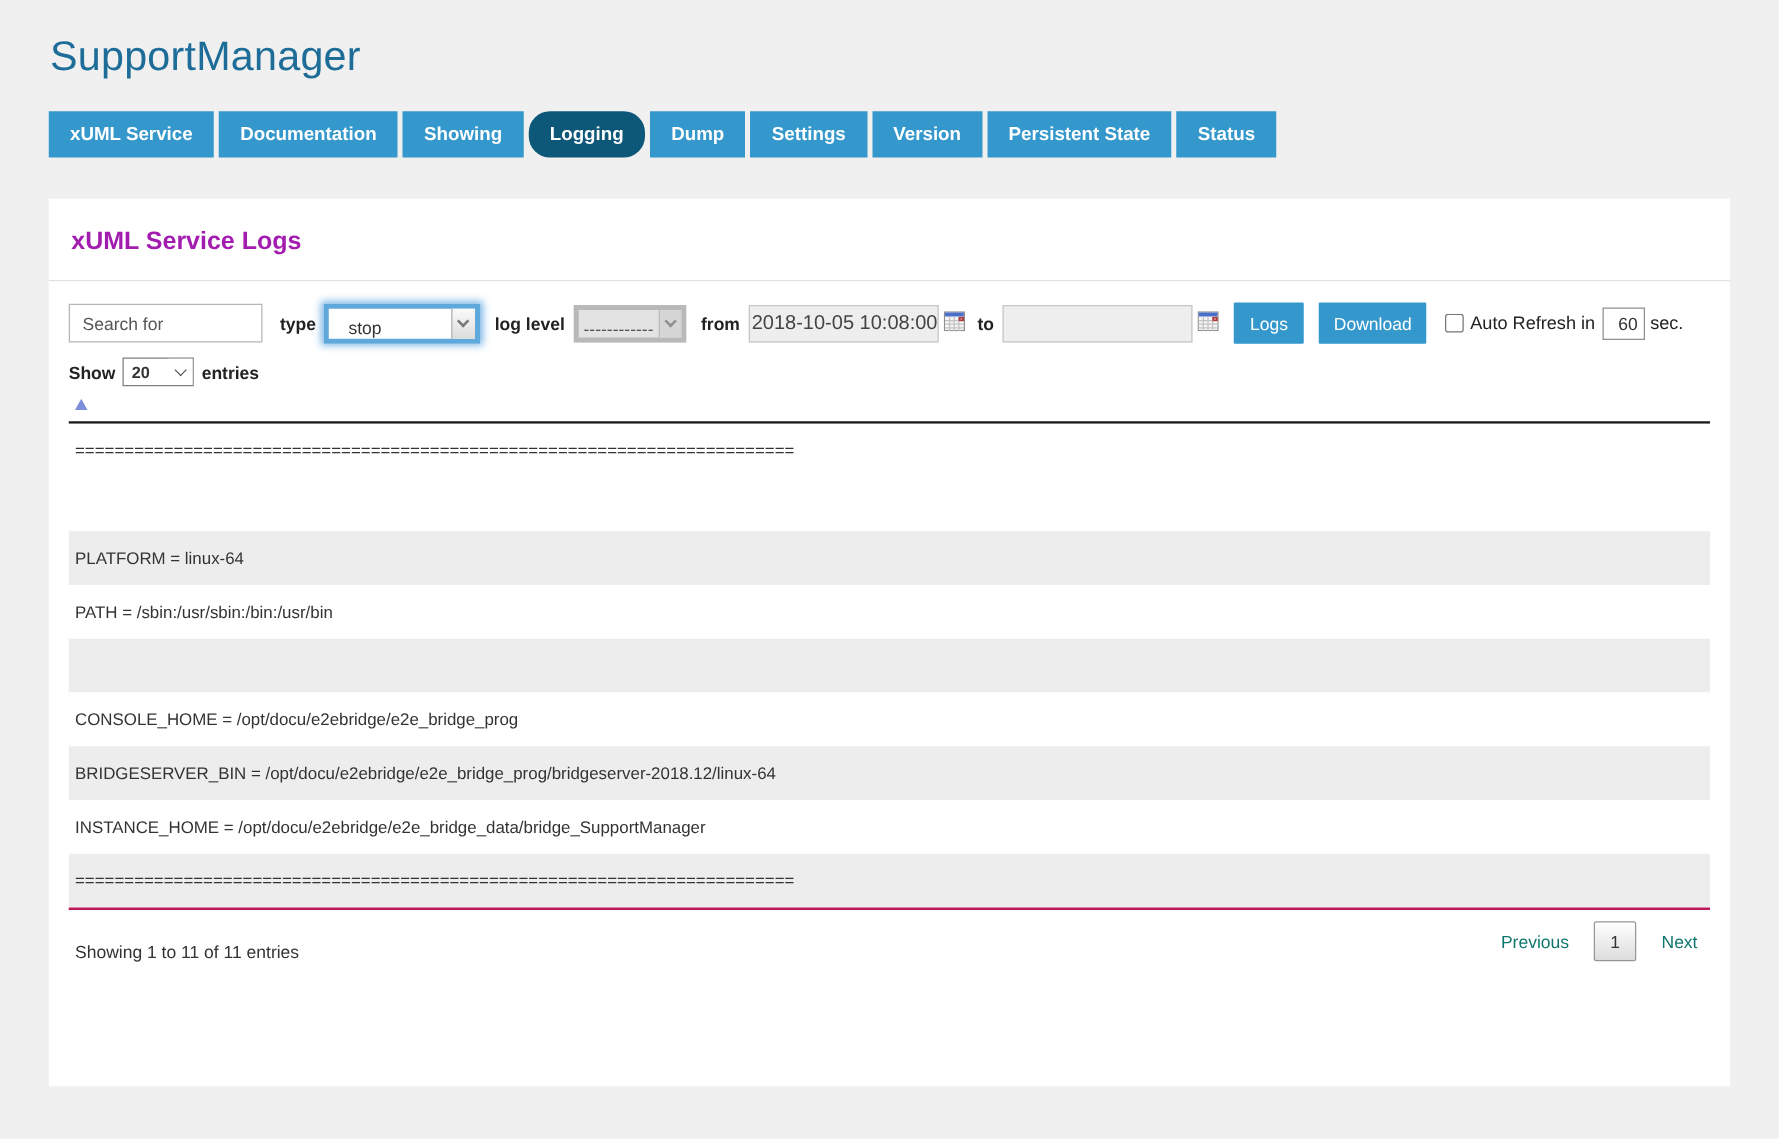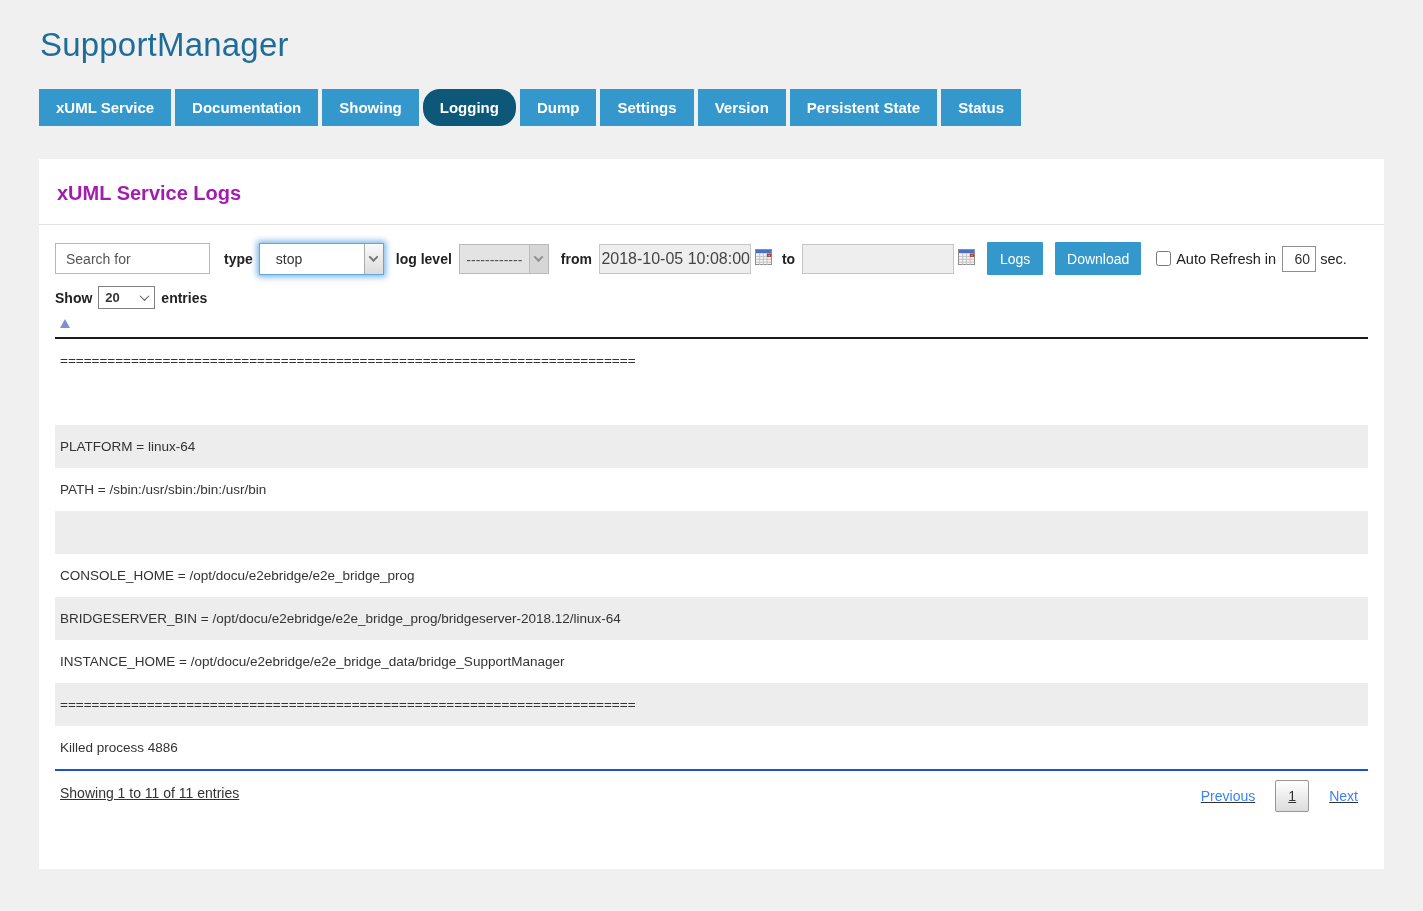--- a/index.html
+++ b/index.html
@@ -62,21 +62,21 @@
     border: 1px solid #b6b6b6;
     background: #fff;
     font-family: inherit; font-size: 14px;
     padding: 0 10px; color: #333;
     margin-right: 14px;
   }
   .search-input::placeholder { color: #555; opacity: 1; }
   .sel {
     display: inline-flex;
     align-items: stretch;
-    border: 1px solid #0c4a6e;
+    border: 4px solid #0c4a6e;
     background: #fff;
     height: 32px;
     cursor: pointer;
   }
   .sel-value {
     flex: 1;
     font-size: 14px;
     line-height: 30px;
     padding: 0 10px 0 16px;
     color: #333;
@@ -176,29 +176,29 @@
     font-size: 13.5px;
     color: #333;
     padding: 13px 5px;
     line-height: 17px;
     background: #fff;
     overflow: hidden;
     white-space: nowrap;
   }
   .log-row.stripe { background: #ededed; }
   .table-footer {
-    border-top: 2px solid #1d4ed8;
+    border-top: 2px solid #be185d;
     margin: 0 16px;
     padding: 9px 0 20px 5px;
-    display: flex; align-items: flex-start; justify-content: space-between; text-decoration: underline;
+    display: flex; align-items: flex-end; justify-content: space-between;
   }
   .footer-info { font-size: 14px; color: #333; padding-top: 5px; }
   .paginate { display: flex; align-items: center; }
   .paginate-btn {
-    color: #3b82f6; font-size: 14px;
+    color: #0f766e; font-size: 14px;
     padding: 8px 10px; cursor: default;
   }
   .paginate-page {
     min-width: 34px; text-align: center;
     font-size: 14px; color: #333;
     border: 1px solid #979797;
     background: linear-gradient(#ffffff, #dcdcdc);
     border-radius: 2px;
     padding: 7px 10px;
     margin: 0 10px;
@@ -301,21 +301,20 @@
     <div>
         <div class="log-row">=========================================================================</div>
         <div class="log-row">&nbsp;</div>
         <div class="log-row stripe">PLATFORM = linux-64</div>
         <div class="log-row">PATH = /sbin:/usr/sbin:/bin:/usr/bin</div>
         <div class="log-row stripe">&nbsp;</div>
         <div class="log-row">CONSOLE_HOME = /opt/docu/e2ebridge/e2e_bridge_prog</div>
         <div class="log-row stripe">BRIDGESERVER_BIN = /opt/docu/e2ebridge/e2e_bridge_prog/bridgeserver-2018.12/linux-64</div>
         <div class="log-row">INSTANCE_HOME = /opt/docu/e2ebridge/e2e_bridge_data/bridge_SupportManager</div>
         <div class="log-row stripe">=========================================================================</div>
-        <div class="log-row">Killed process 4886</div>
       </div>
   </div>
 
   <div class="table-footer">
     <span class="footer-info">Showing 1 to 11 of 11 entries</span>
     <div class="paginate">
       <span class="paginate-btn">Previous</span>
       <span class="paginate-page">1</span>
       <span class="paginate-btn">Next</span>
     </div>

